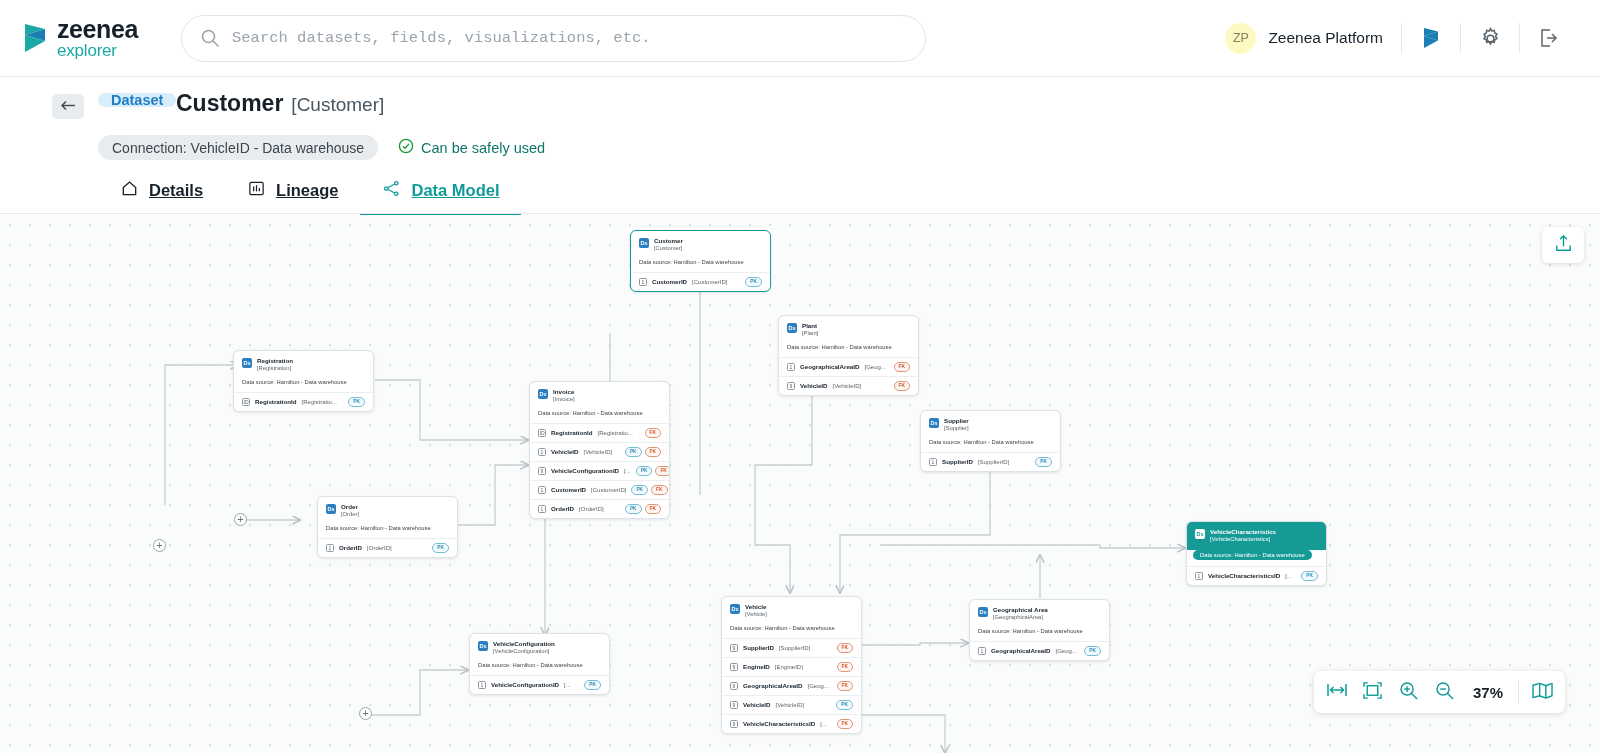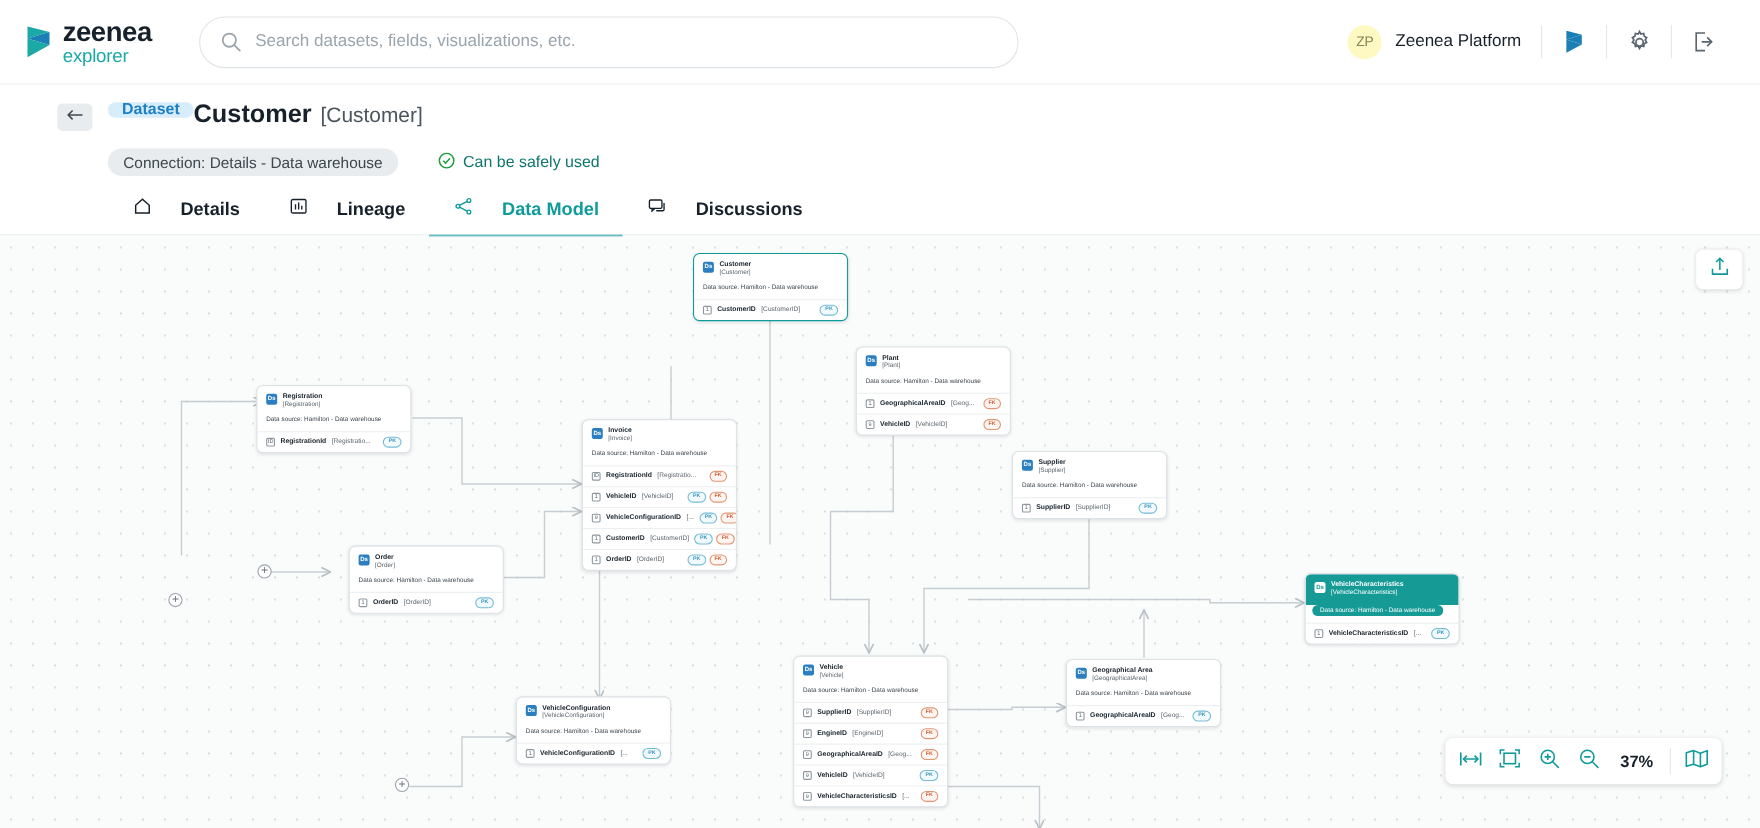--- a/index.html
+++ b/index.html
@@ -29,21 +29,21 @@
   }
 
   .searchbox {
     margin-left: 43px; width: 745px; height: 47px;
     border: 1px solid #dfe4e8; border-radius: 24px;
     display: flex; align-items: center; padding: 0 18px; background: #fff;
   }
   .search-ico { width: 20px; height: 20px; flex: 0 0 auto; margin-right: 12px; }
   .search-input {
     border: none; outline: none; font-size: 15.5px; color: #9aa4ad;
-    width: 100%; font-family: Liberation Sans, sans-serif; background: transparent;
+    width: 100%; font-family: Liberation Mono, monospace; background: transparent;
   }
   .search-input::placeholder { color: #9aa4ad; }
 
   .top-right { margin-left: auto; display: flex; align-items: center; margin-right: 22px; }
   .avatar {
     width: 31px; height: 31px; border-radius: 50%;
     background: #fef9c3; color: #8a8259; font-size: 12.5px;
     display: flex; align-items: center; justify-content: center; font-weight: 500;
   }
   .tenant-name { font-size: 15.5px; color: #17212b; margin-left: 12px; margin-right: 18px; }
@@ -73,23 +73,24 @@
   }
   .safe-used {
     position: absolute; left: 398px; top: 58px; height: 25px;
     display: flex; align-items: center; gap: 7px;
     color: #0f766e; font-size: 14.5px;
   }
 
   
   .tabs { position: absolute; left: 0; top: 165px; width: 1600px; height: 50px; display: flex; }
   .tab {
-    display: flex; align-items: center; gap: 25px; padding: 0 22px;
+    display: flex; align-items: center; gap: 10px; padding: 0 22px;
     height: 50px; font-size: 16.5px; font-weight: bold; color: #17212b; cursor: pointer;
     position: relative;
+    text-decoration: underline;
   }
   .tab:first-child { margin-left: 98px; }
   .tab.active { color: #0f9b99; }
   .tab.active::after {
     content: ""; position: absolute; left: 0; right: 0; bottom: 0;
     height: 2.5px; background: #0f9b99;
   }
   .tabs-rule { position: absolute; left: 0; top: 213px; width: 1600px; height: 1px; background: #e8ecef; }
 
   
@@ -237,21 +238,21 @@
     </span>
   </div>
 
   <div class="badge-dataset">Dataset</div>
 
   <div class="ds-title">
     <span class="main">Customer</span>
     <span class="tech">[Customer]</span>
   </div>
 
-  <div class="conn-chip">Connection: Details - Data warehouse</div>
+  <div class="conn-chip">Connection: VehicleID - Data warehouse</div>
 
   <div class="safe-used">
     <span>
       <svg width="16" height="16" viewBox="0 0 16 16" fill="none" stroke="#199a36" stroke-width="1.3">
         <circle cx="8" cy="8" r="6.6"></circle>
           <path d="M5 8.2 L7.1 10.3 L11 5.9"></path>
       </svg>
     </span>
     <span>Can be safely used</span>
   </div>
@@ -281,30 +282,20 @@
     <span>
       <svg width="19" height="19" viewBox="0 0 20 20" fill="none" stroke="#0f9b99" stroke-width="1.3">
         <circle cx="15" cy="4.5" r="1.8"></circle>
           <circle cx="15" cy="15.5" r="1.8"></circle>
           <circle cx="4.5" cy="10" r="1.8"></circle>
         <line x1="6.1" y1="9.2" x2="13.3" y2="5.3"></line>
           <line x1="6.1" y1="10.8" x2="13.3" y2="14.7"></line>
       </svg>
     </span>
     <span>Data Model</span>
-  </div>
-  <div class="tab">
-    <span>
-      <svg width="19" height="19" viewBox="0 0 20 20" fill="none" stroke="#17212b" stroke-width="1.3">
-        <rect x="2.5" y="4" width="12" height="8" rx="1.3"></rect>
-          <path d="M5 12 v2.5 L8 12"></path>
-        <path d="M16.5 7 v6 a1.3 1.3 0 0 1 -1.3 1.3 H9"></path>
-      </svg>
-    </span>
-    <span>Discussions</span>
   </div>
 </div>
 <div class="tabs-rule"></div>
 
 <div class="canvas">
 
   <svg class="edges">
     <defs>
       <marker id="ar" markerWidth="7" markerHeight="7" refX="6" refY="3.2" orient="auto">
         <path d="M0,0 L6.4,3.2 L0,6.4" fill="none" stroke="#b9c0c6" stroke-width="1.2"></path>

